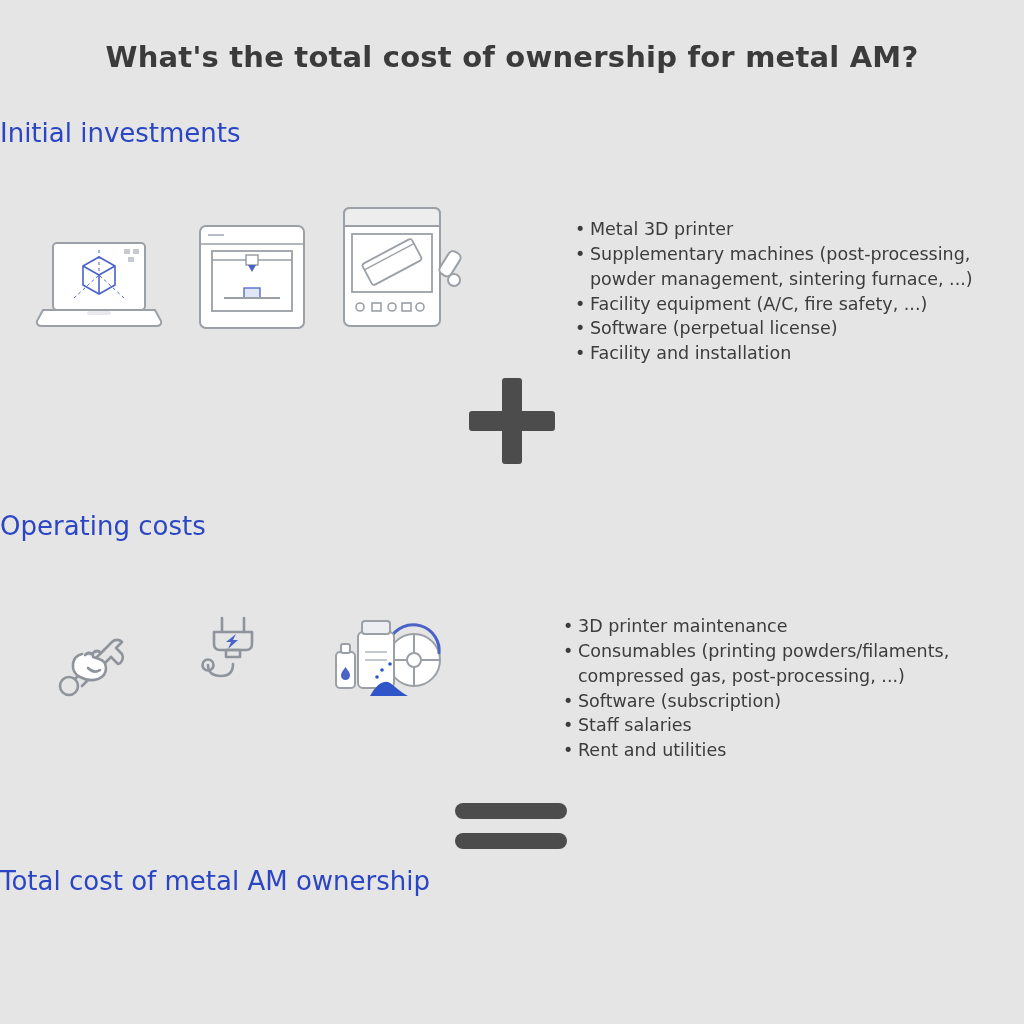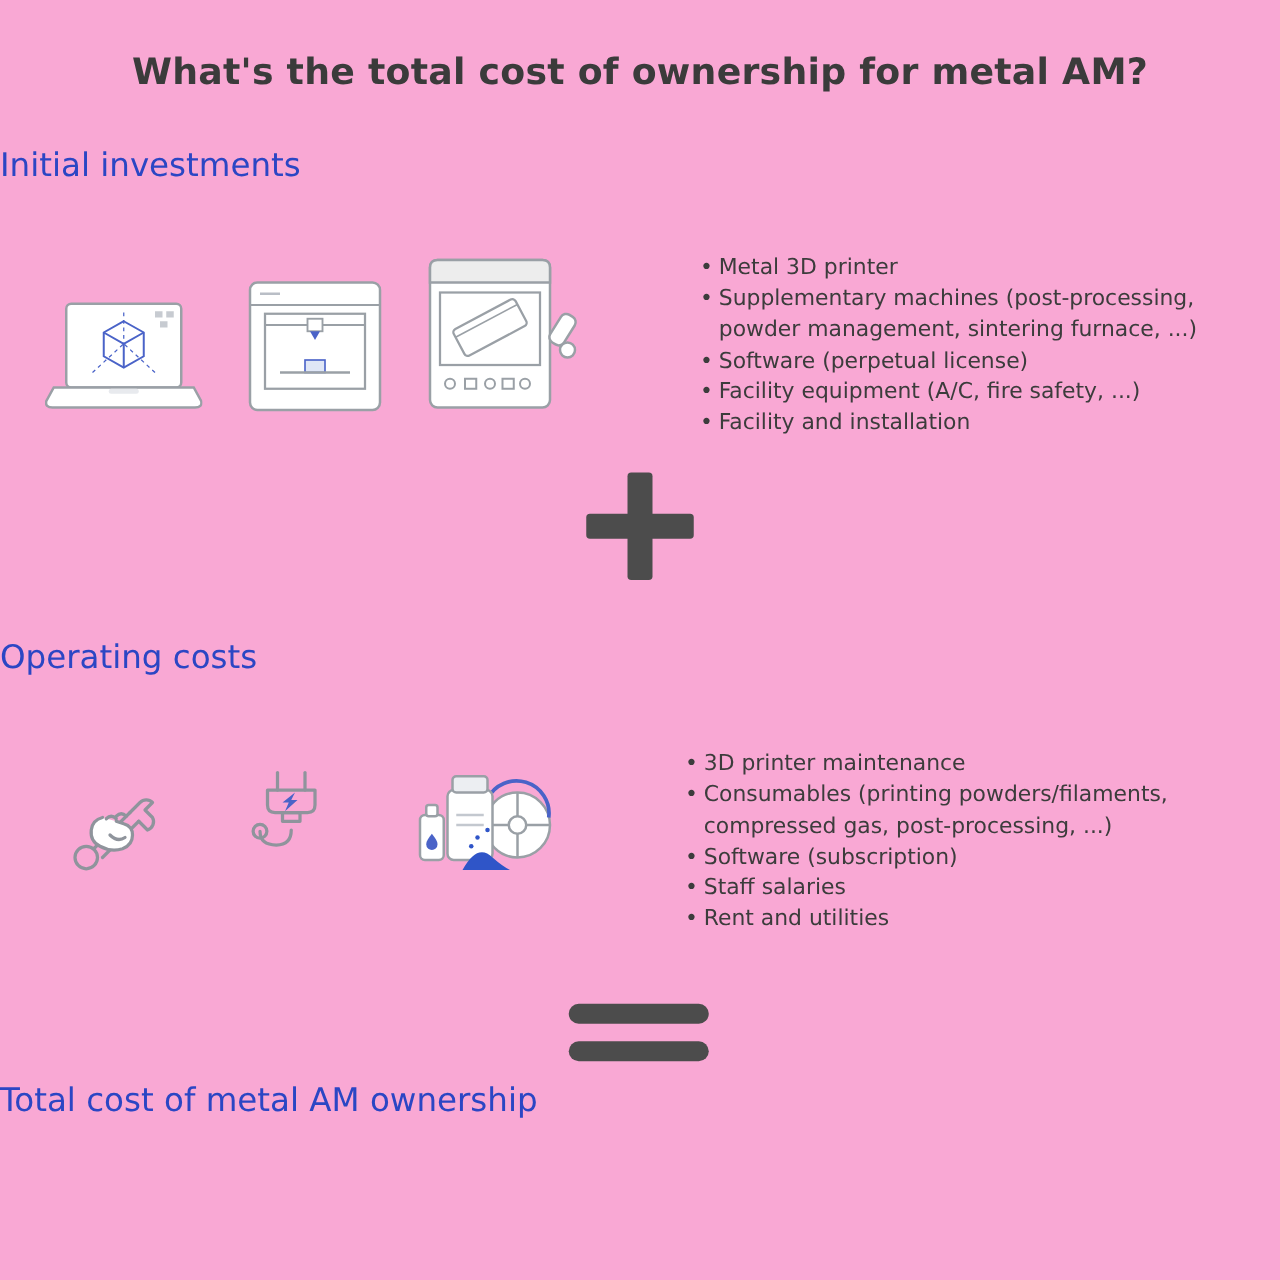--- a/index.html
+++ b/index.html
@@ -1,28 +1,28 @@
 <!DOCTYPE html>
 <html><head>
 <meta charset="utf-8">
 <style>
   html,body { margin:0; padding:0; background:#ffffff; }
   body { font-family:"DejaVu Sans","Liberation Sans",sans-serif; }
-  .canvas { position:relative; width:1024px; height:1024px; background:#f9a8d4; overflow:hidden; }
+  .canvas { position:relative; width:1024px; height:1024px; background:#e5e5e5; overflow:hidden; }
 
   .title { position:absolute; top:40px; left:0; width:100%; text-align:center;
            font-size:29px; font-weight:600; color:#3b3b3b; margin:0; letter-spacing:.2px; }
 
   .section-heading { position:absolute; left:0; width:100%; 
            font-size:26px; font-weight:500; color:#2b46c4; margin:0; }
   .h-initial   { top:118px; }
   .h-operating { top:511px; }
   .h-total     { top:866px; }
 
-  .bullets { position:absolute; margin:1px; padding:0; list-style:none;
+  .bullets { position:absolute; margin:16px; padding:0; list-style:none;
              font-size:17.5px; color:#3c3c3c; line-height:1.42; }
   .bullets li { padding-left:16px; position:relative; }
   .bullets li::before { content:"•"; position:absolute; left:1px; }
   .list-initial   { left:558px; top:201px; width:428px; }
   .list-operating { left:546px; top:598px; width:440px; }
 
   .icon-row { position:absolute; display:flex; align-items:flex-end; justify-content:space-between; }
   .row-initial   { left:36px;  top:204px; width:428px; }
   .row-operating { left:52px;  top:610px; width:392px; }
 
@@ -92,22 +92,22 @@
       <g transform="rotate(32 106 62)">
         <rect x="100" y="46" width="13" height="26" rx="5" fill="#fff" stroke="#9aa0a6" stroke-width="2"></rect>
       </g>
       <circle cx="112" cy="76" r="6" fill="#fff" stroke="#9aa0a6" stroke-width="2"></circle>
     </svg>
   </div>
 
   <ul class="bullets list-initial">
     <li>Metal 3D printer</li>
     <li>Supplementary machines (post-processing, powder management, sintering furnace, ...)</li>
+    <li>Facility equipment (A/C, fire safety, ...)</li>
     <li>Software (perpetual license)</li>
-    <li>Facility equipment (A/C, fire safety, ...)</li>
     <li>Facility and installation</li>
   </ul>
 
   <div class="plus">
     <span class="ph"></span>
       <span class="pv"></span>
   </div>
 
   <h2 class="section-heading h-operating">Operating costs</h2>
 

